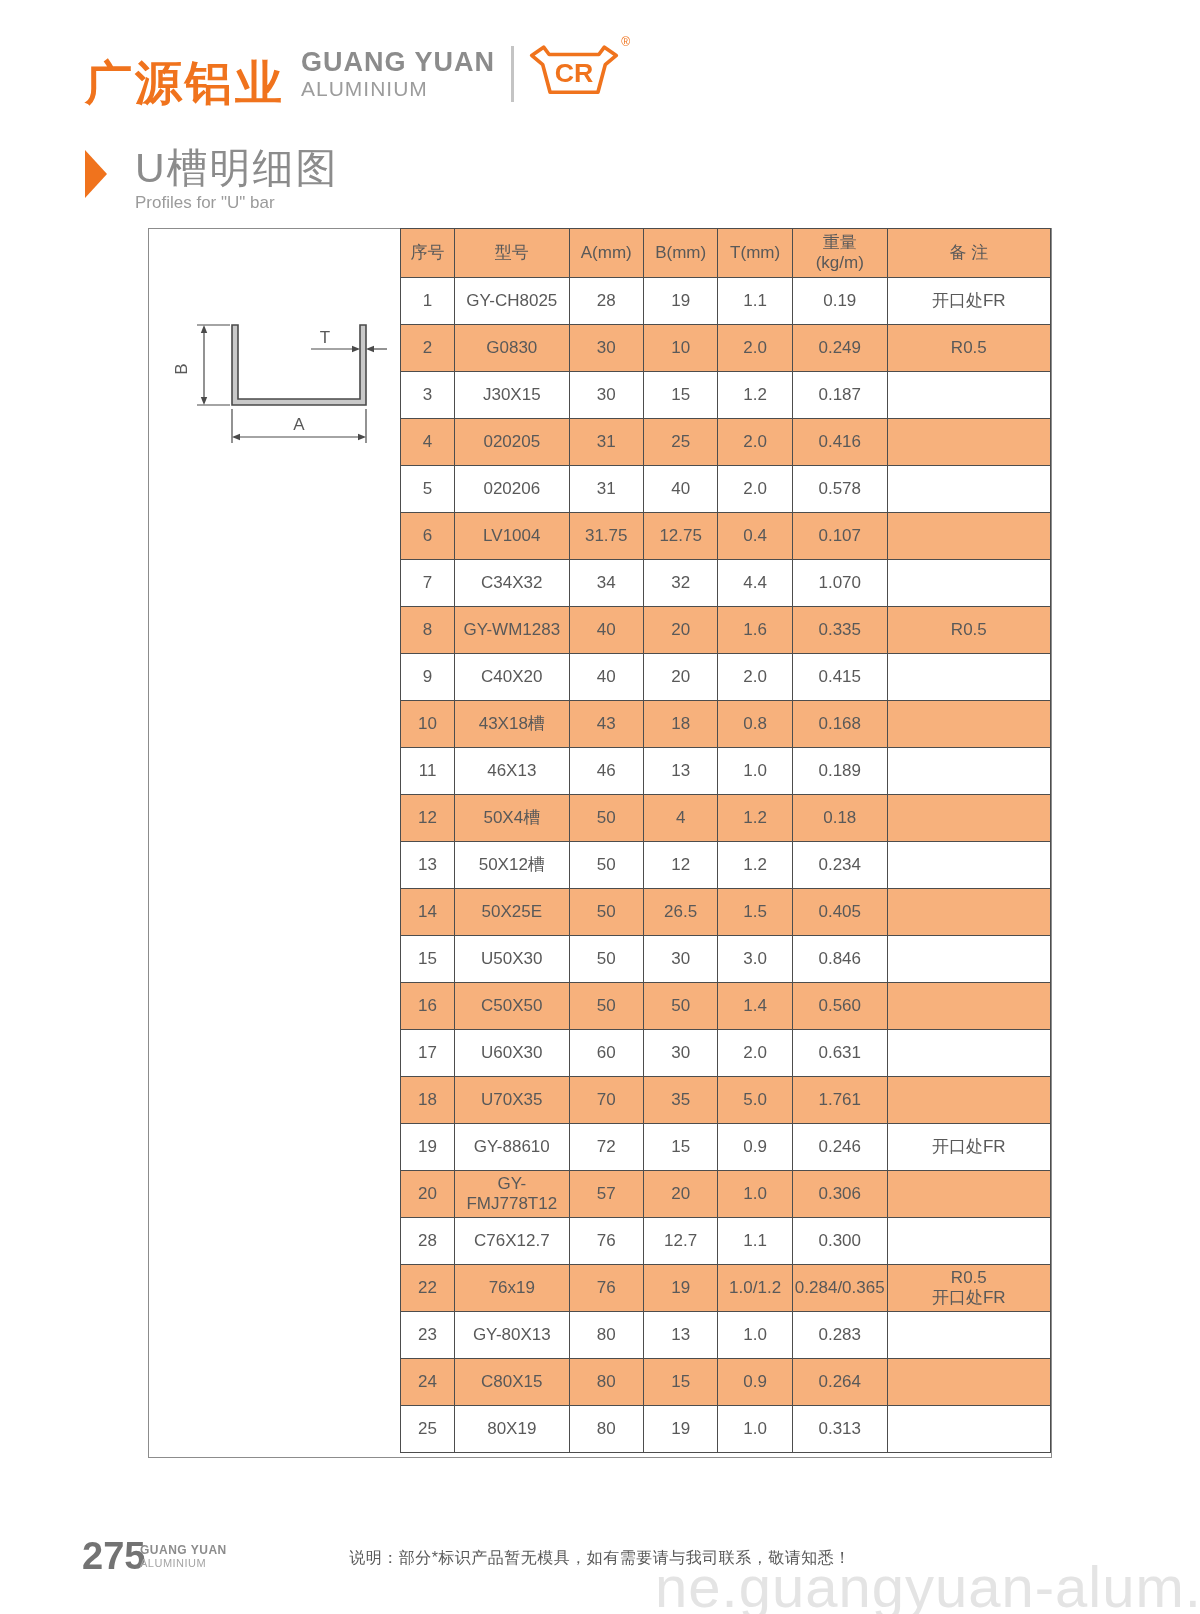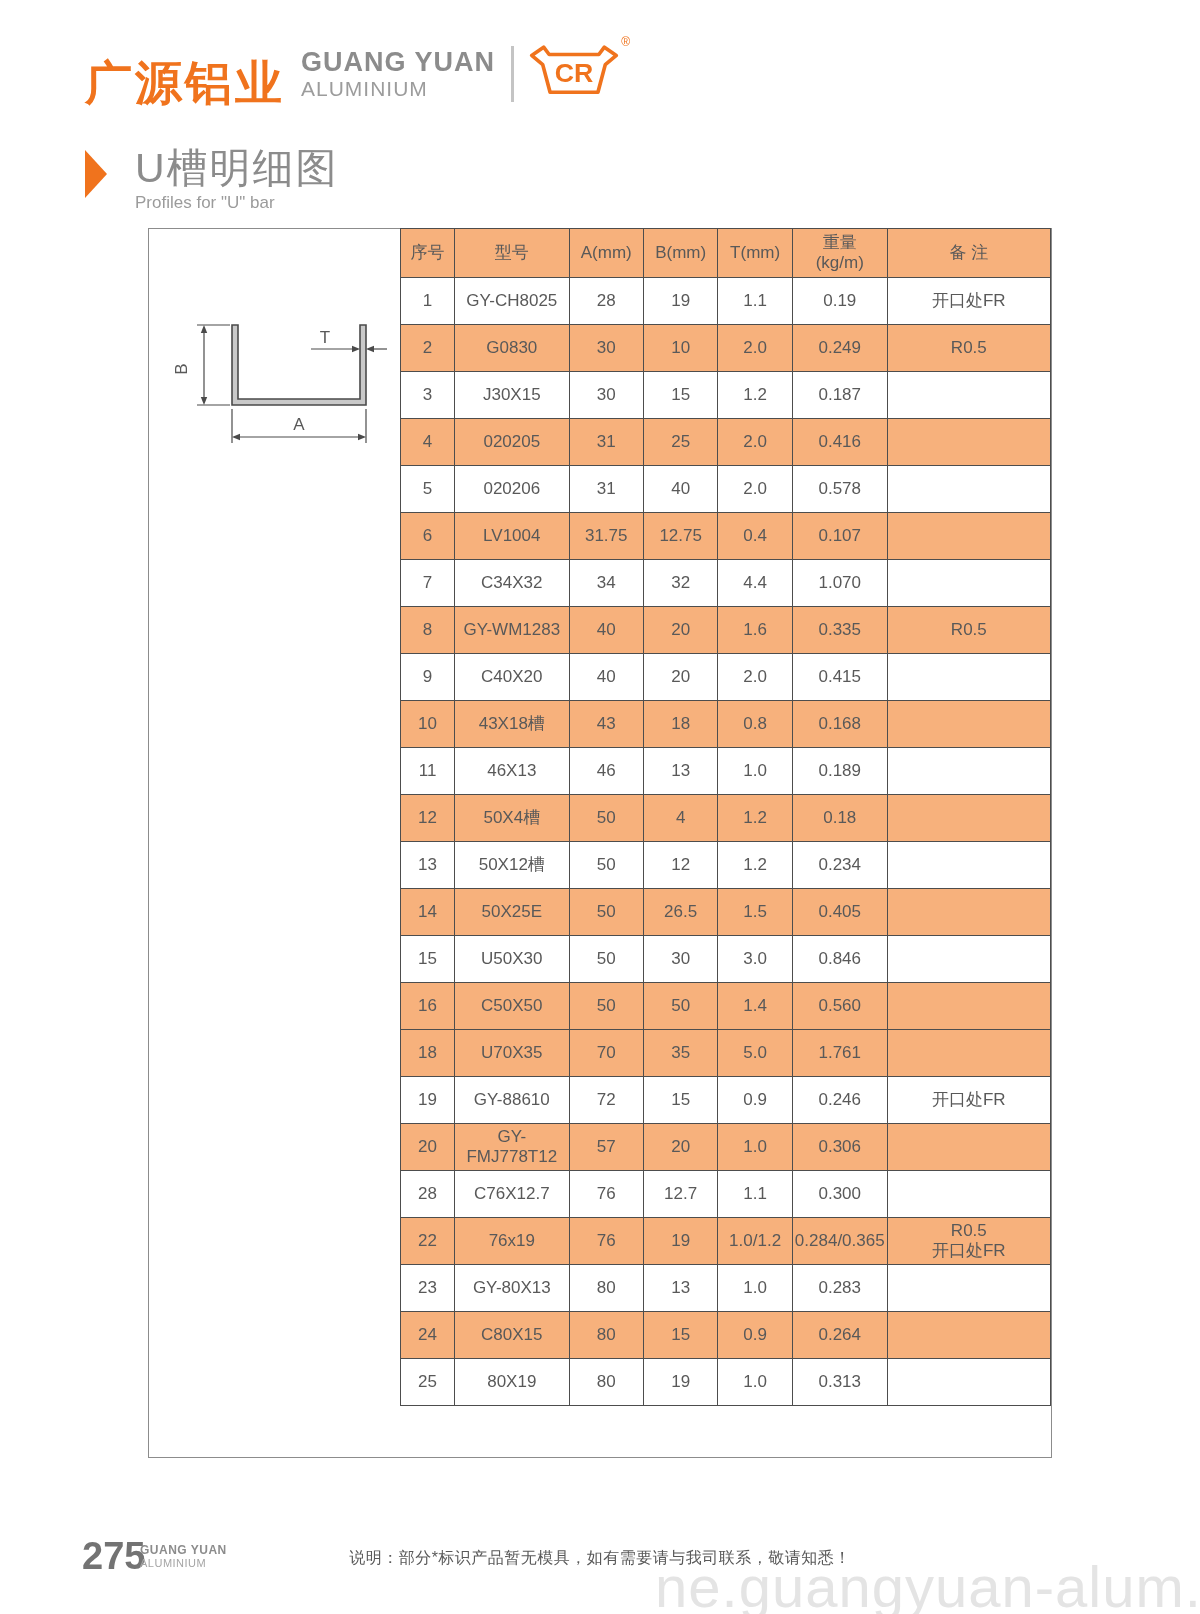--- a/index.html
+++ b/index.html
@@ -268,20 +268,29 @@
           </tr>
           <tr class="hl">
             <td>16</td>
             <td>C50X50</td>
             <td>50</td>
             <td>50</td>
             <td>1.4</td>
             <td>0.560</td>
             <td></td>
           </tr>
+          <tr>
+            <td>17</td>
+            <td>U60X30</td>
+            <td>60</td>
+            <td>30</td>
+            <td>2.0</td>
+            <td>0.631</td>
+            <td></td>
+          </tr>
           <tr class="hl">
             <td>18</td>
             <td>U70X35</td>
             <td>70</td>
             <td>35</td>
             <td>5.0</td>
             <td>1.761</td>
             <td></td>
           </tr>
           <tr>

